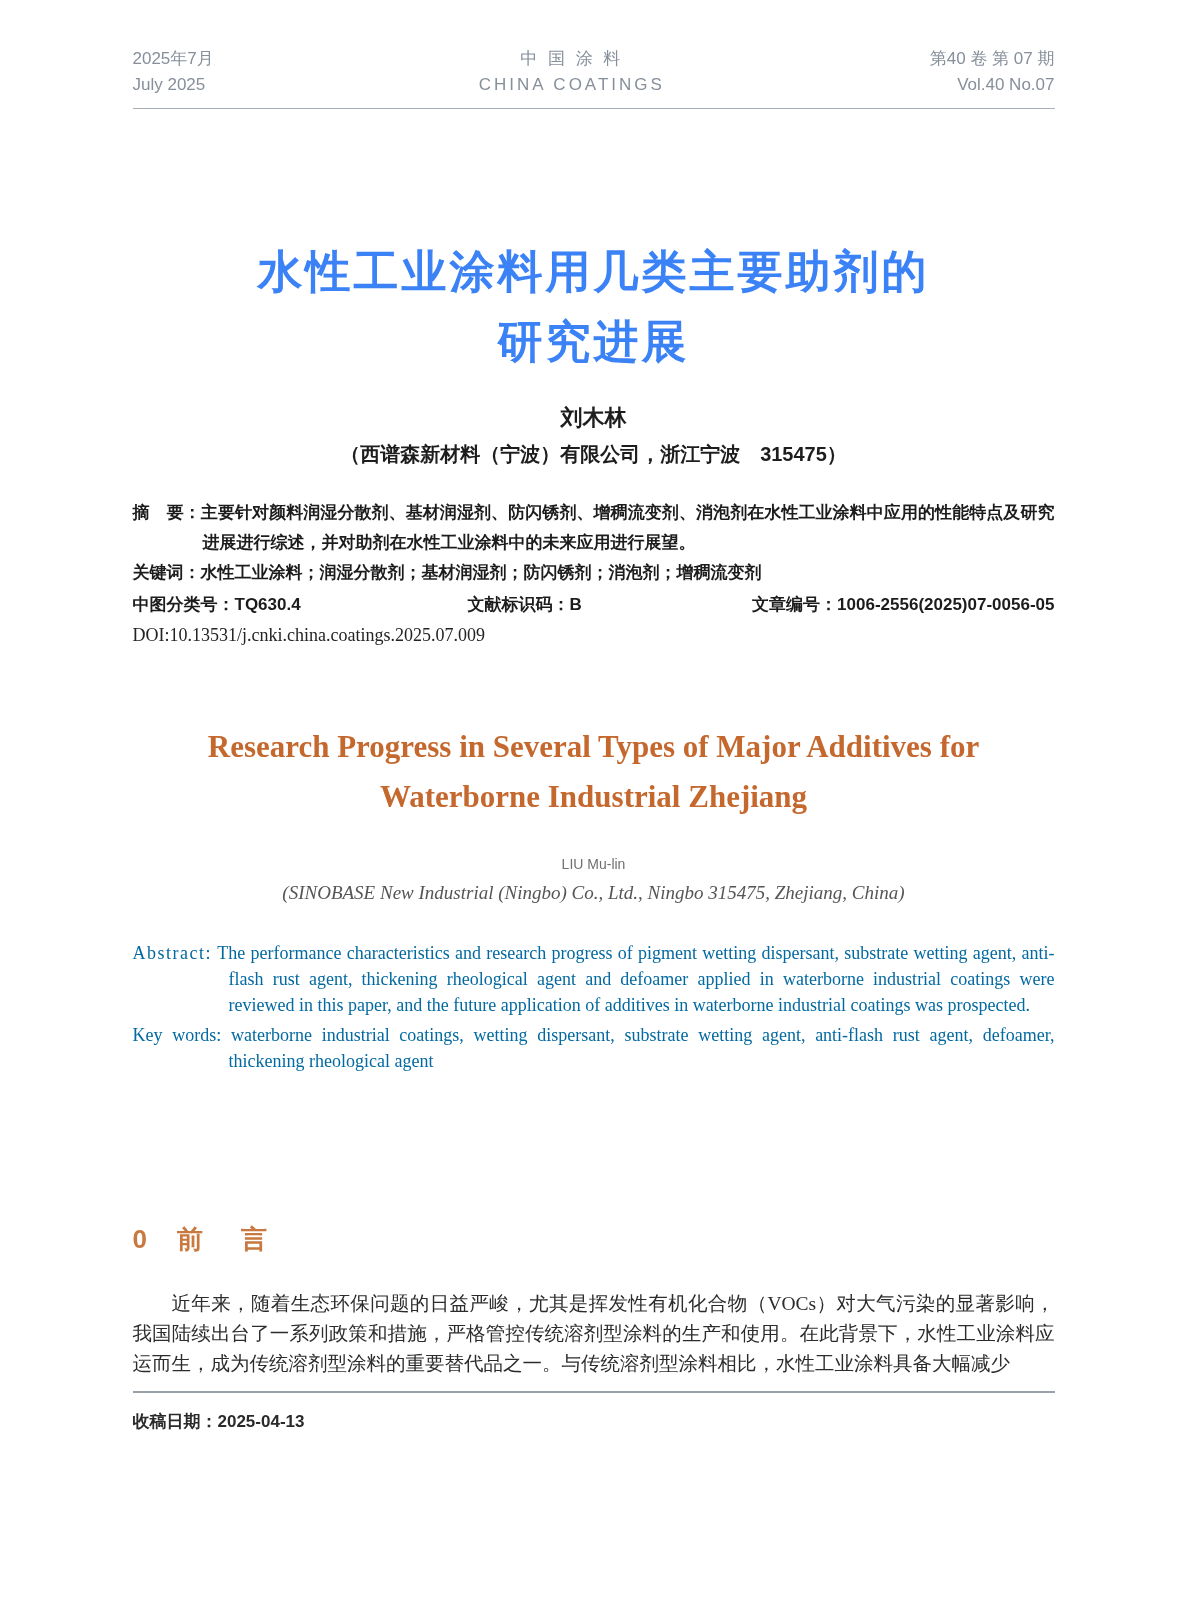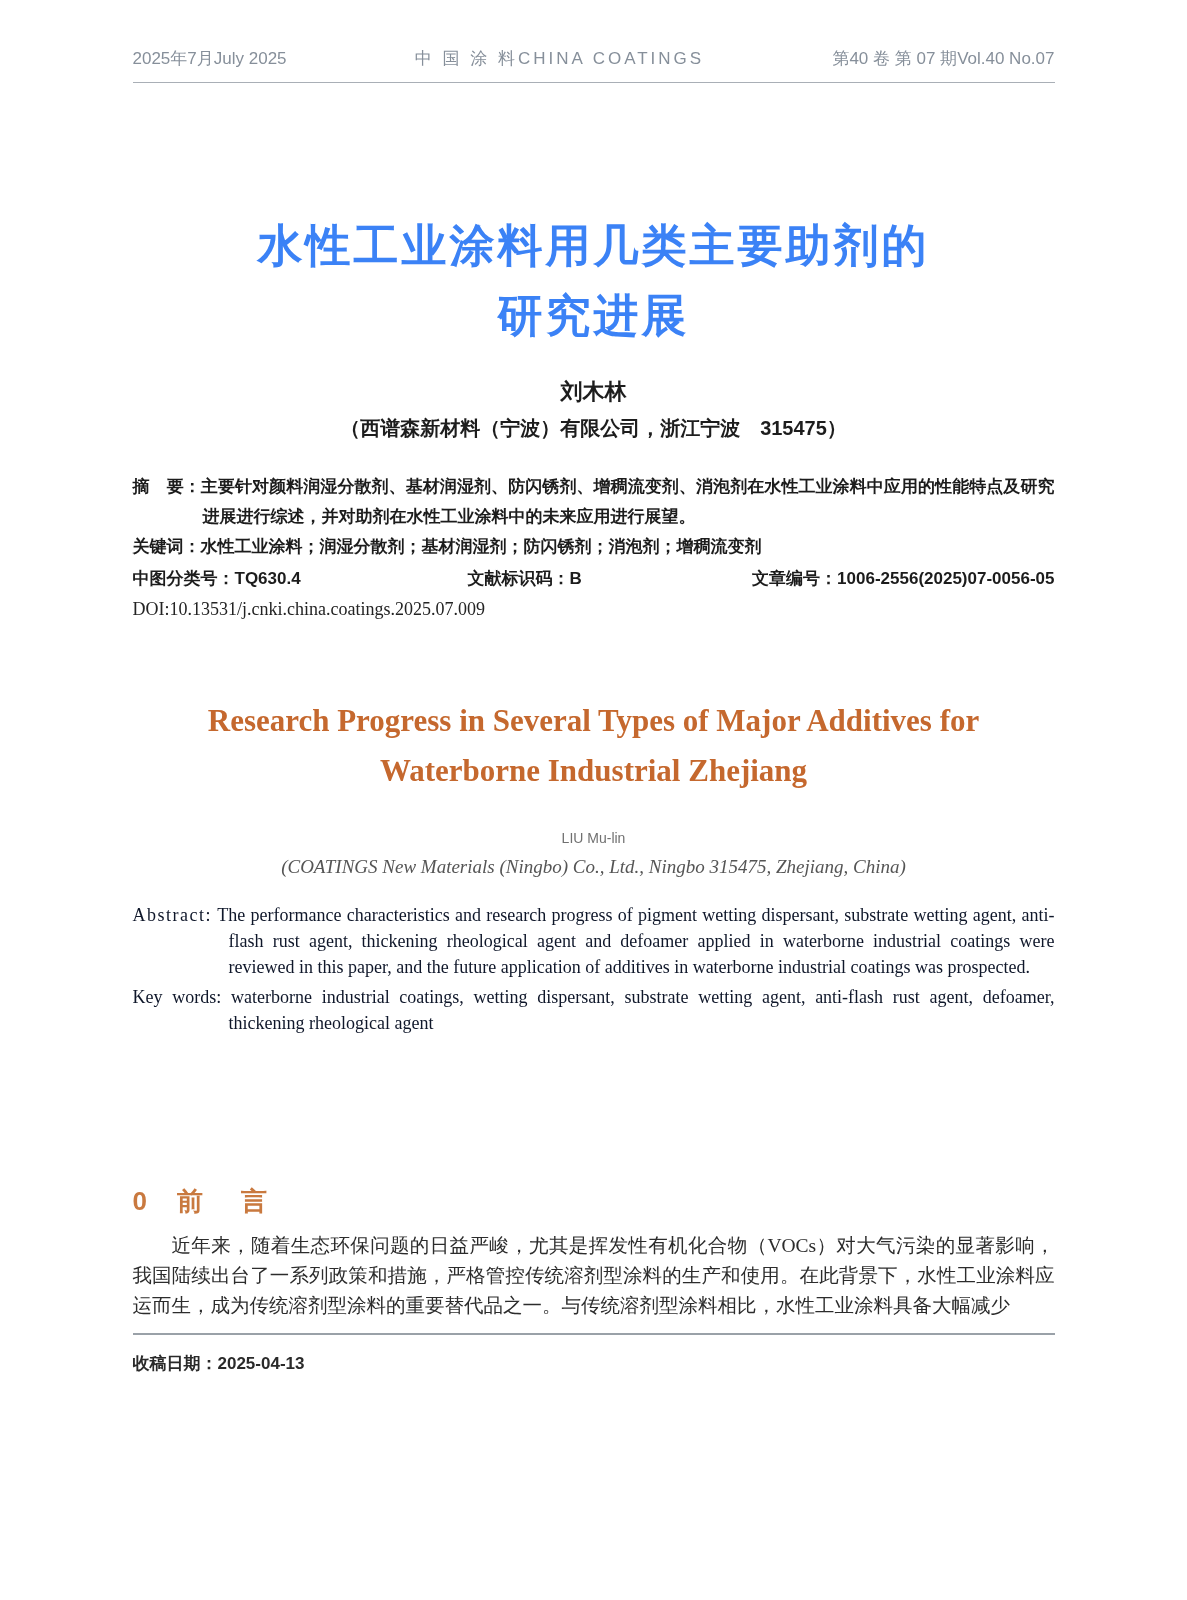--- a/index.html
+++ b/index.html
@@ -9,21 +9,21 @@
     font-family:"Liberation Sans",sans-serif;color:#222;
   }
   .content{width:922px;margin:0 auto;padding-top:46px;}
 
   
   .jheader{
     display:flex;justify-content:space-between;align-items:flex-end;
     color:#868f9a;font-size:17px;line-height:26px;
     border-bottom:1px solid #a9afb6;padding-bottom:10px;
   }
-  .jheader .col{display:flex;}
+  .jheader .col{display:flex;flex-direction:column;}
   .jheader .col.center{text-align:center;letter-spacing:3px;}
   .jheader .col.right{text-align:right;}
 
   
   .cn-title{
     margin-top:128px;text-align:center;color:#3b82f6;
     font-size:45px;line-height:70px;font-weight:bold;letter-spacing:3px;font-family:Liberation Serif, serif;
   }
   .cn-author{margin-top:26px;text-align:center;font-size:22px;font-weight:bold;color:#1d1d1d;}
   .cn-affil{margin-top:8px;text-align:center;font-size:20px;font-weight:bold;color:#1d1d1d;}
@@ -48,34 +48,34 @@
     font-size:31px;line-height:50px;
   }
   .en-author{margin-top:34px;text-align:center;font-size:14px;color:#707070;}
   .en-affil{
     margin-top:10px;text-align:center;font-family:"Liberation Serif",serif;
     font-style:italic;font-size:19px;color:#555555;
   }
 
   
   .en-meta{
-    margin-top:24px;font-family:"Liberation Serif",serif;
-    font-size:18px;line-height:26px;color:#0f172a;
+    margin-top:36px;font-family:"Liberation Serif",serif;
+    font-size:18px;line-height:26px;color:#0369a1;
   }
   .en-meta p{margin:0 0 4px 0;}
   .en-hang{padding-left:96px;text-indent:-96px;text-align:justify;}
   .en-label{letter-spacing:1.5px;}
 
   
   .section-head{
     margin-top:148px;color:#c9793f;font-weight:bold;font-size:26px;
   }
   .section-head .num{margin-right:30px;}
   .section-head .ttl{letter-spacing:6px;}
-  .columns{display:flex;gap:52px;margin-top:12px;}
+  .columns{display:flex;gap:52px;margin-top:32px;}
   .colm{
     flex:1;font-family:"Liberation Serif","DejaVu Serif",serif;
     font-size:19.5px;line-height:30px;color:#2c2c2c;text-align:justify;
   }
   .colm .indent{text-indent:2em;}
   sup.ref{font-size:12px;vertical-align:super;line-height:0;}
 
   
   .footnote{
     margin-top:12px;border-top:2px solid #9aa1a8;padding-top:12px;
@@ -122,21 +122,21 @@
       </div>
       <p class="doi-line">DOI:10.13531/j.cnki.china.coatings.2025.07.009</p>
     </div>
 
     <div class="en-title">
       <div>Research Progress in Several Types of Major Additives for</div>
       <div>Waterborne Industrial Zhejiang</div>
     </div>
 
     <div class="en-author">LIU Mu-lin</div>
-    <div class="en-affil">(COATINGS New Materials (Ningbo) Co., Ltd., Ningbo 315475, Zhejiang, China)</div>
+    <div class="en-affil">(SINOBASE New Industrial (Ningbo) Co., Ltd., Ningbo 315475, Zhejiang, China)</div>
 
     <div class="en-meta">
       <p class="en-hang"><span class="en-label">Abstract:</span>&nbsp;<span>The performance characteristics and research progress of pigment wetting dispersant, substrate wetting agent, anti-flash rust agent, thickening rheological agent and defoamer applied in waterborne industrial coatings were reviewed in this paper, and the future application of additives in waterborne industrial coatings was prospected.</span></p>
       <p class="en-hang"><span>Key words:</span>&nbsp;<span>waterborne industrial coatings, wetting dispersant, substrate wetting agent, anti-flash rust agent, defoamer, thickening rheological agent</span></p>
     </div>
 
     <div class="section-head">
       <span class="num">0</span><span class="ttl">前　言</span>
     </div>
 

